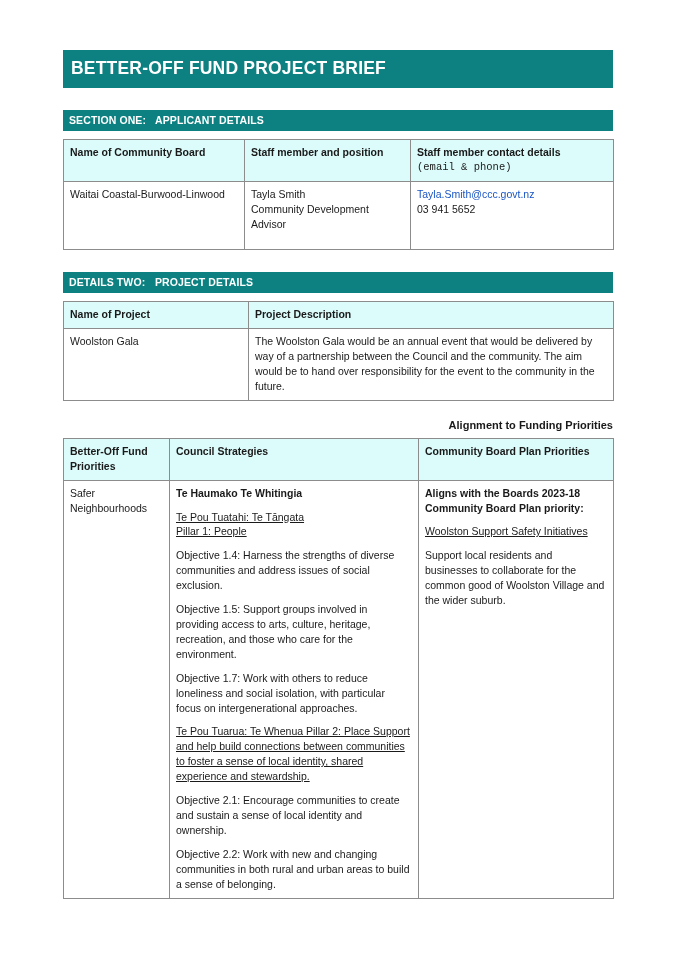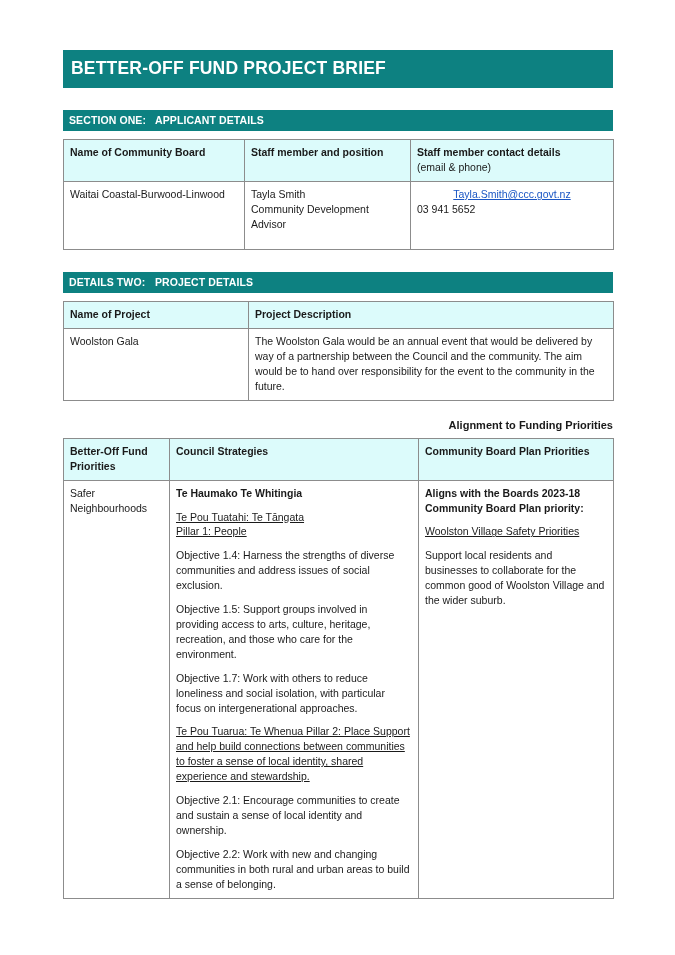--- a/index.html
+++ b/index.html
@@ -83,42 +83,41 @@
     line-height: 1.42;
     font-weight: normal;
   }
   table.doc-table th {
     background: #dcfbfb;
     font-weight: bold;
   }
   .hdr-sub {
     font-weight: normal;
     display: block;
+    font-family: Liberation Mono, monospace;
   }
 
   
   .t1-c1 { width: 181px; }
   .t1-c2 { width: 166px; }
   .t1-c3 { width: 203px; }
 
   
   .t2-c1 { width: 185px; }
   .t2-c2 { width: 365px; }
 
   
   .t3-c1 { width: 106px; }
   .t3-c2 { width: 249px; }
   .t3-c3 { width: 195px; }
 
   td.cell-tall { height: 56px; }
 
   .link {
     color: #1a56c4;
-    text-decoration: underline;
-    text-align: center;
   }
 
   .align-heading {
     font-size: 11px;
     font-weight: bold;
     padding-bottom: 7px;
     text-align: right;
   }
 
   
@@ -277,21 +276,21 @@
 
             <p class="strat-underline">Te Pou Tuarua: Te Whenua Pillar 2: Place Support and help build connections between communities to foster a sense of local identity, shared experience and stewardship.</p>
 
             <p class="strat-para">Objective 2.1: Encourage communities to create and sustain a sense of local identity and ownership.</p>
 
             <p class="strat-para">Objective 2.2: Work with new and changing communities in both rural and urban areas to build a sense of belonging.</p>
           </td>
 
           <td>
             <p class="cbp-title">Aligns with the Boards 2023-18 Community Board Plan priority:</p>
-            <p class="cbp-underline">Woolston Village Safety Priorities</p>
+            <p class="cbp-underline">Woolston Support Safety Initiatives</p>
             <p class="cbp-para">Support local residents and businesses to collaborate for the common good of Woolston Village and the wider suburb.</p>
           </td>
         </tr>
       </tbody>
     </table>
 
   </div>
 </div>
 
 </body></html>

